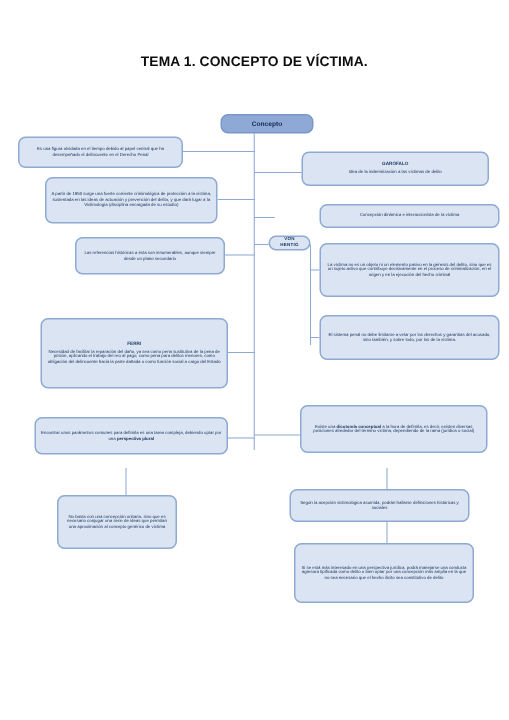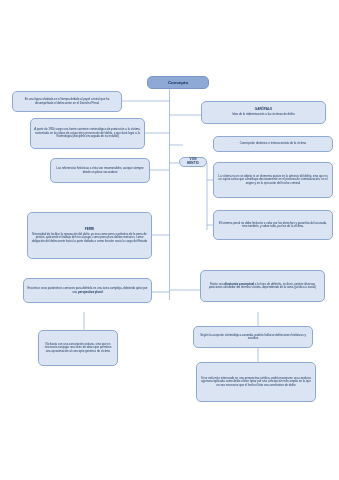--- a/index.html
+++ b/index.html
@@ -68,20 +68,21 @@
 
   .hdbox{flex-direction:column;}
 
   b{font-weight:bold;}
 </style>
 </head>
 <body>
 
 <div id="canvas">
 
+  <div class="title">TEMA 1. CONCEPTO DE VÍCTIMA.</div>
 
   <svg id="wires">
     <g stroke="#8ea9d2" stroke-width="0.7" fill="none">
 
       <path d="M169.5 89 L169.5 300"></path>
 
       <path d="M169.5 101 L122 101"></path>
 
       <path d="M169.5 133 L145 133"></path>
 

